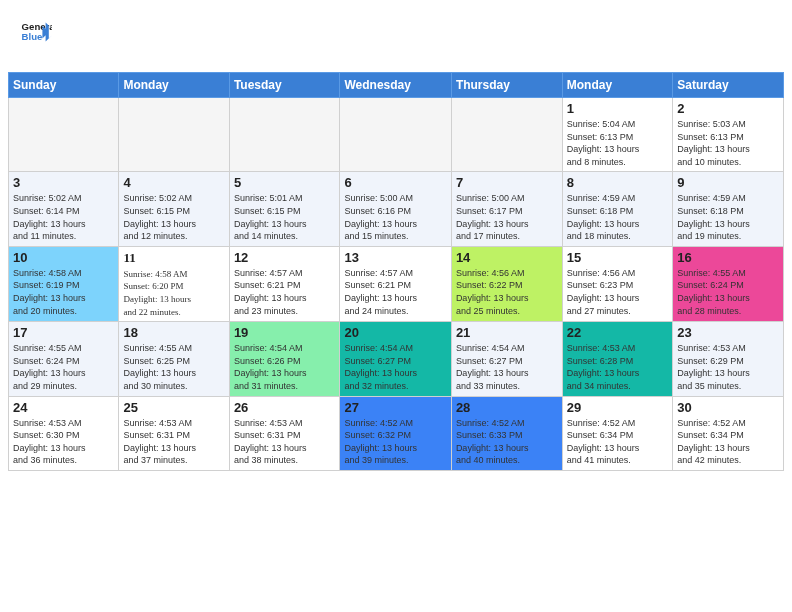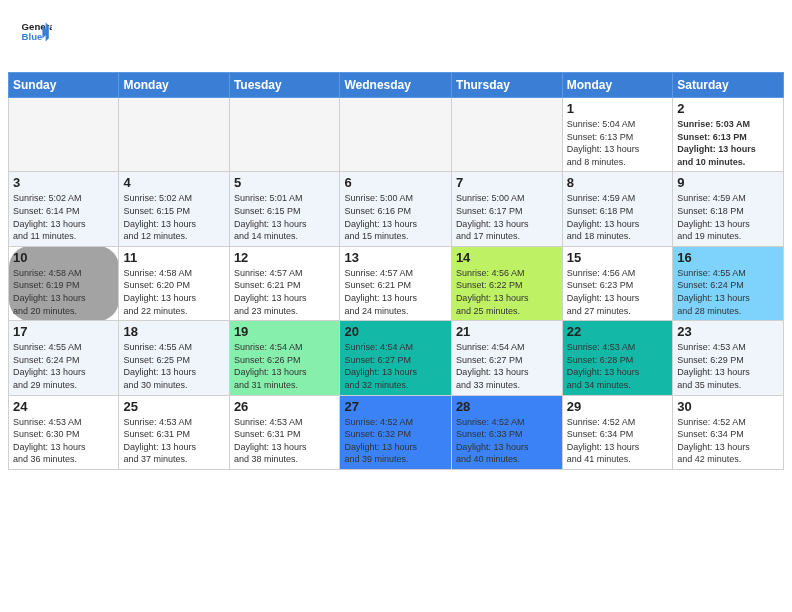--- a/index.html
+++ b/index.html
@@ -122,21 +122,21 @@
           <td class="empty"></td>
           <td style="background: rgb(255, 255, 255);">
             <span class="day-num">1</span>
             <div class="day-info" style="white-space: pre-line;">Sunrise: 5:04 AM
 Sunset: 6:13 PM
 Daylight: 13 hours
 and 8 minutes.</div>
           </td>
           <td style="background: rgb(255, 255, 255);">
             <span class="day-num">2</span>
-            <div class="day-info" style="white-space: pre-line; font-weight: bold;">Sunrise: 5:03 AM
+            <div class="day-info" style="white-space: pre-line;">Sunrise: 5:03 AM
 Sunset: 6:13 PM
 Daylight: 13 hours
 and 10 minutes.</div>
           </td>
         </tr>
         <tr>
           <td style="background: rgb(240, 244, 251);">
             <span class="day-num">3</span>
             <div class="day-info" style="white-space: pre-line;">Sunrise: 5:02 AM
 Sunset: 6:14 PM
@@ -180,28 +180,28 @@
           </td>
           <td style="background: rgb(240, 244, 251);">
             <span class="day-num">9</span>
             <div class="day-info" style="white-space: pre-line;">Sunrise: 4:59 AM
 Sunset: 6:18 PM
 Daylight: 13 hours
 and 19 minutes.</div>
           </td>
         </tr>
         <tr>
-          <td style="background: #a3a3a3; border-radius: 21px;">
+          <td style="background: #7dd3fc;">
             <span class="day-num">10</span>
             <div class="day-info" style="white-space: pre-line;">Sunrise: 4:58 AM
 Sunset: 6:19 PM
 Daylight: 13 hours
 and 20 minutes.</div>
           </td>
-          <td style="background: rgb(255, 255, 255);">
+          <td style="background: rgb(255, 255, 255); font-family: Liberation Serif, serif;">
             <span class="day-num">11</span>
             <div class="day-info" style="white-space: pre-line;">Sunrise: 4:58 AM
 Sunset: 6:20 PM
 Daylight: 13 hours
 and 22 minutes.</div>
           </td>
           <td style="background: rgb(255, 255, 255);">
             <span class="day-num">12</span>
             <div class="day-info" style="white-space: pre-line;">Sunrise: 4:57 AM
 Sunset: 6:21 PM
@@ -222,21 +222,21 @@
 Daylight: 13 hours
 and 25 minutes.</div>
           </td>
           <td style="background: rgb(255, 255, 255);">
             <span class="day-num">15</span>
             <div class="day-info" style="white-space: pre-line;">Sunrise: 4:56 AM
 Sunset: 6:23 PM
 Daylight: 13 hours
 and 27 minutes.</div>
           </td>
-          <td style="background: #7dd3fc;">
+          <td style="background: #ec4899;">
             <span class="day-num">16</span>
             <div class="day-info" style="white-space: pre-line;">Sunrise: 4:55 AM
 Sunset: 6:24 PM
 Daylight: 13 hours
 and 28 minutes.</div>
           </td>
         </tr>
         <tr>
           <td style="background: rgb(240, 244, 251);">
             <span class="day-num">17</span>

